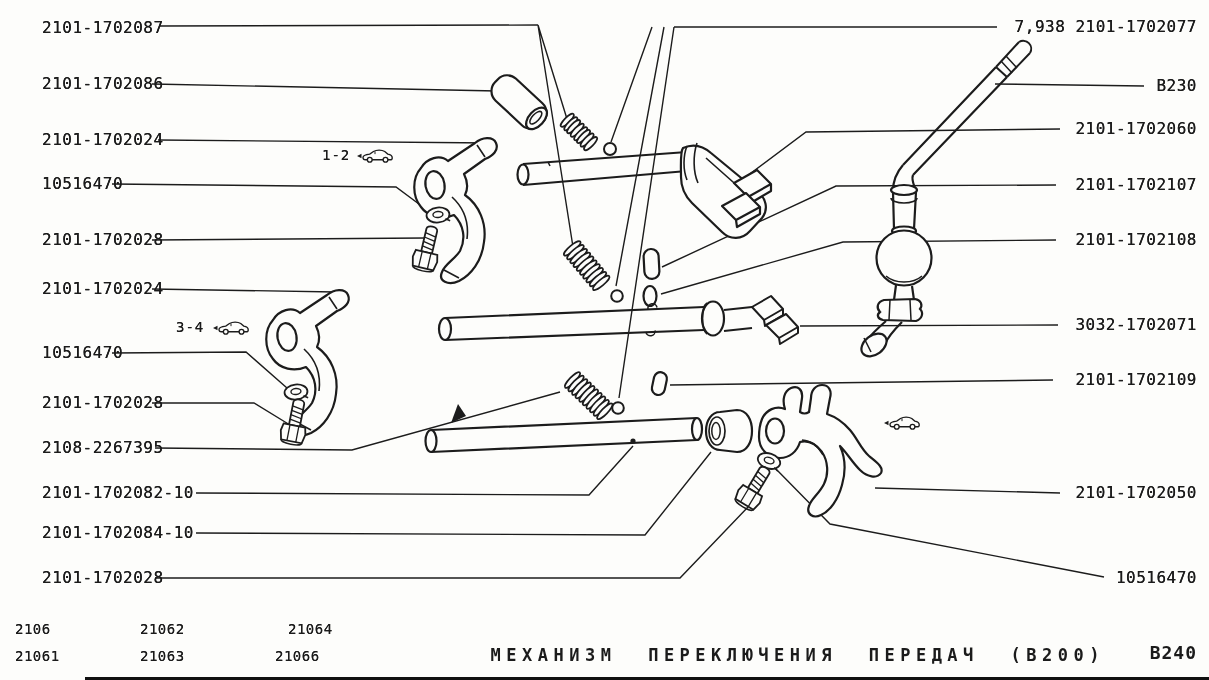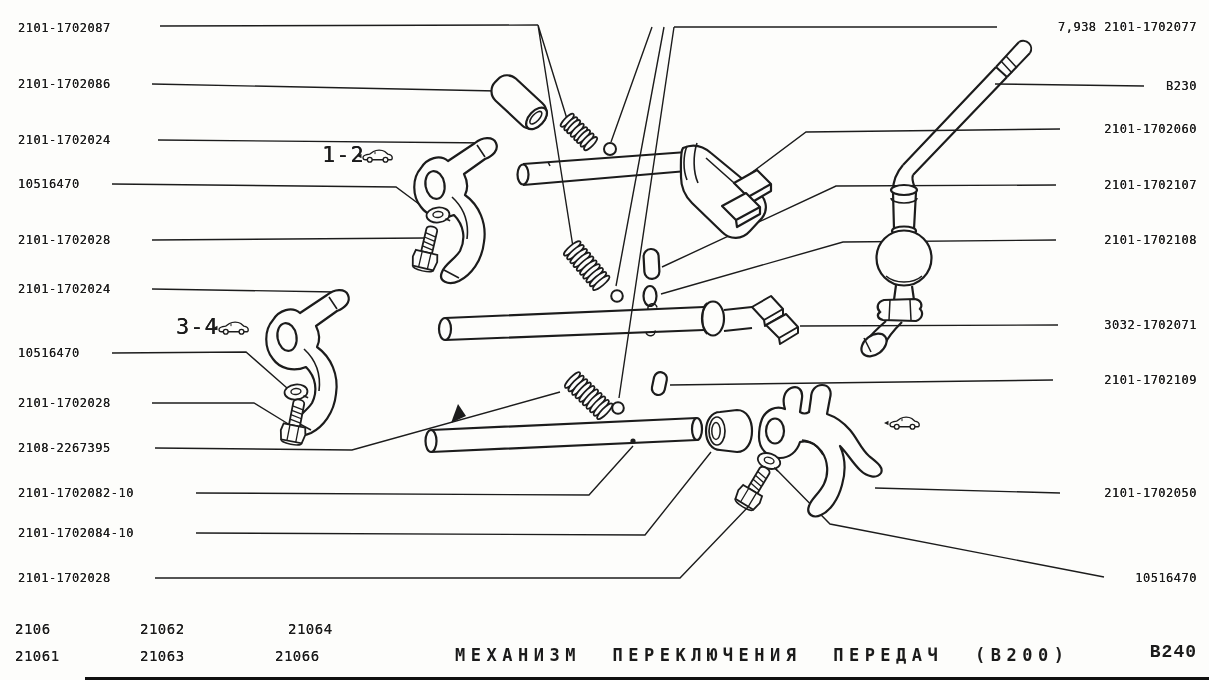--- a/index.html
+++ b/index.html
@@ -2,41 +2,40 @@
 <html><head>
 <meta charset="utf-8">
 <style>
   html,body{margin:0;padding:0;background:#e8e8e8;}
   .page{
     position:relative;width:1209px;height:680px;background:#fdfdfb;
     overflow:hidden;font-family:"DejaVu Sans Mono", monospace;color:#1b1b1b;
   }
   svg.art{position:absolute;left:0;top:0;}
   .callout{
-    position:absolute;font-size:12px;line-height:20px;letter-spacing:.5px;
-    white-space:nowrap;text-shadow:0 0 .5px #1b1b1b;
+    position:absolute;font-size:16px;line-height:20px;letter-spacing:.5px;
+    white-space:nowrap;text-shadow:0 0 .5px #1b1b1b;margin-left:24px;
   }
   .r{right:12px;text-align:left;}
   .mini{
-    position:absolute;font-size:22px;line-height:18px;letter-spacing:1px;
+    position:absolute;font-size:14px;line-height:18px;letter-spacing:1px;
     text-shadow:0 0 .5px #1b1b1b;
   }
   .model{
     position:absolute;font-size:14px;line-height:20px;letter-spacing:.5px;
     text-shadow:0 0 .6px #1b1b1b;
   }
   .caption{
-    position:absolute;left:455px;top:645px;width:650px;text-align:left;
+    position:absolute;left:455px;top:645px;width:650px;text-align:right;
     font-size:17px;font-weight:bold;letter-spacing:5.5px;word-spacing:16px;
     white-space:nowrap;
   }
   .sheet{
     position:absolute;right:12px;top:642px;font-size:18px;font-weight:bold;
     letter-spacing:1px;
-    font-family:Liberation Mono, monospace;
   }
   .bottom-rule{position:absolute;left:85px;right:0;bottom:0;height:3px;background:#111;}
 </style>
 </head>
 <body>
 
 <div class="page">
 
   <svg class="art" width="1209" height="680" viewBox="0 0 1209 680">
     <defs>

